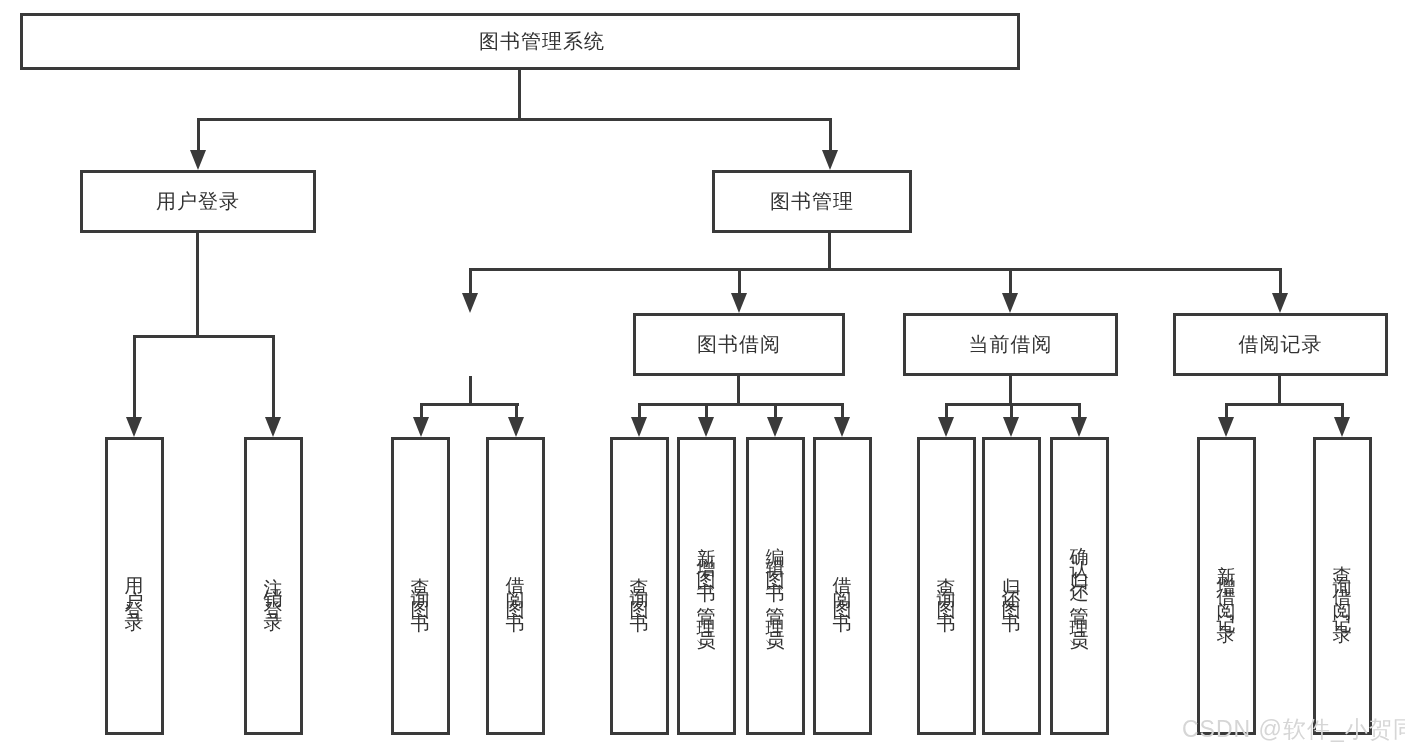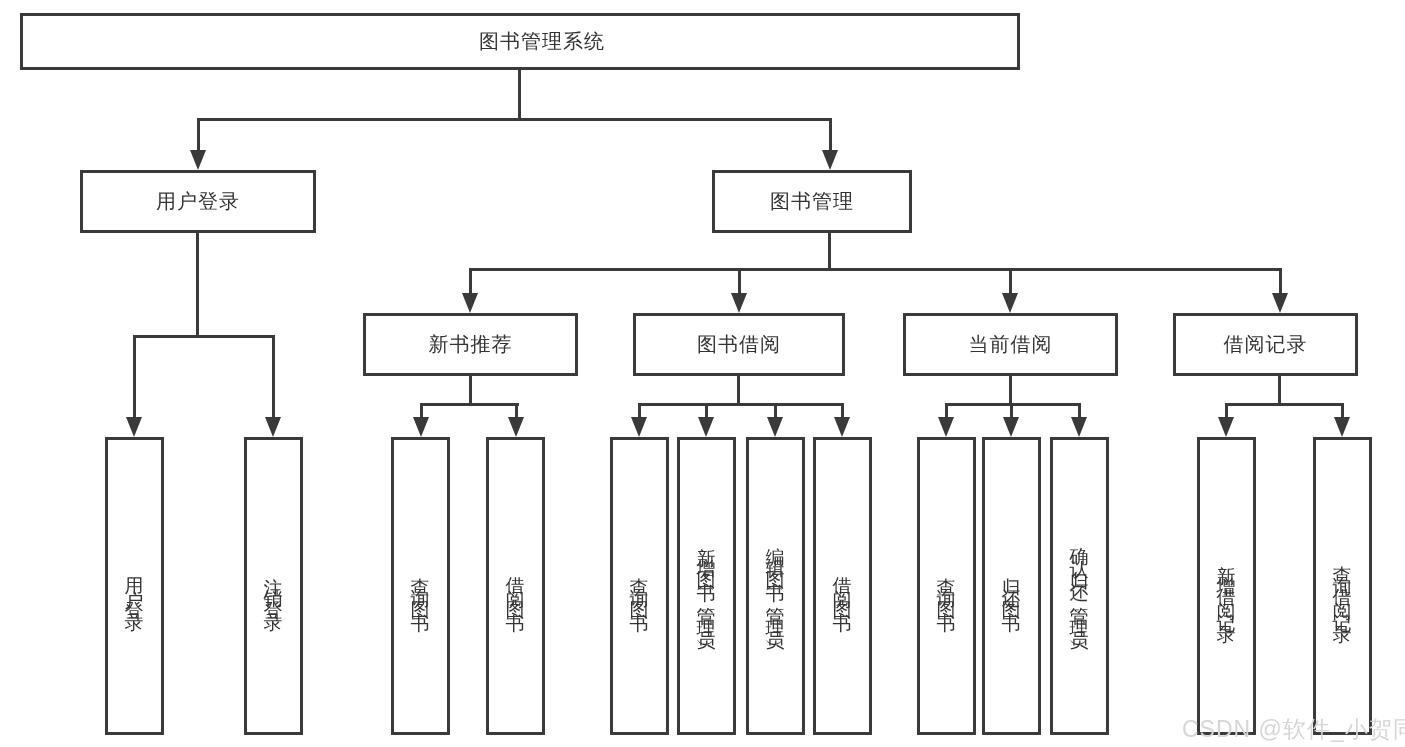--- a/index.html
+++ b/index.html
@@ -102,30 +102,27 @@
   <div class="arrow" style="left:126px; top:335px; height:102px;"></div>
   <div class="arrow" style="left:265px; top:335px; height:102px;"></div>
 
   <div class="vline" style="left:828px; top:233px; height:38px;"></div>
   <div class="hline" style="left:469px; top:268px; width:813px;"></div>
   <div class="arrow" style="left:462px; top:268px; height:45px;"></div>
   <div class="arrow" style="left:731px; top:268px; height:45px;"></div>
   <div class="arrow" style="left:1002px; top:268px; height:45px;"></div>
   <div class="arrow" style="left:1272px; top:268px; height:45px;"></div>
 
-  <div class="box" style="left:363px; top:313px; width:215px; height:63px;">
-    <span>新书推荐</span>
-  </div>
   <div class="box" style="left:633px; top:313px; width:212px; height:63px;">
     <span>图书借阅</span>
   </div>
   <div class="box" style="left:903px; top:313px; width:215px; height:63px;">
     <span>当前借阅</span>
   </div>
-  <div class="box" style="left:1173px; top:313px; width:185px; height:63px;justify-content:center;">
+  <div class="box" style="left:1173px; top:313px; width:215px; height:63px;justify-content:center;">
     <span>借阅记录</span>
   </div>
 
   <div class="vline" style="left:469px; top:376px; height:30px;"></div>
   <div class="hline" style="left:420px; top:403px; width:99px;"></div>
   <div class="arrow" style="left:413px; top:403px; height:34px;"></div>
   <div class="arrow" style="left:508px; top:403px; height:34px;"></div>
 
   <div class="vline" style="left:737px; top:376px; height:30px;"></div>
   <div class="hline" style="left:638px; top:403px; width:206px;"></div>

